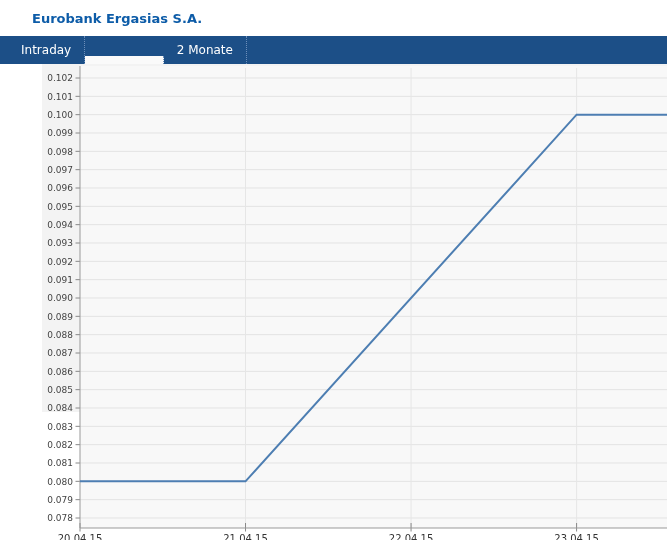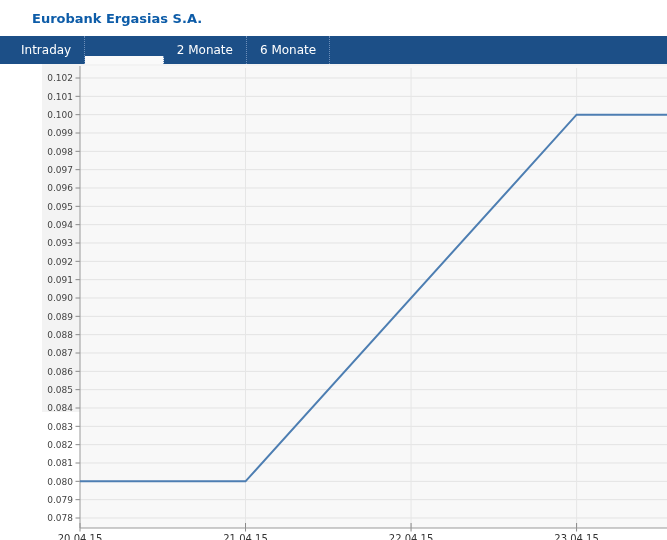--- a/index.html
+++ b/index.html
@@ -47,21 +47,20 @@
 <body>
 
 <div class="header">
   <span class="title">Eurobank Ergasias S.A.</span>
 </div>
 
 <nav class="tabbar" id="tabbar">
     <div class="tab">Intraday</div>
     <div class="tab selected">1 Woche</div>
     <div class="tab">2 Monate</div>
-    <div class="tab">6 Monate</div>
   </nav>
 
 <div class="chart-region" id="chart-region">
     <svg width="667" height="484">
       <rect x="38" y="2" width="629" height="462" fill="#f8f8f8"></rect>
       <line x1="38" y1="14" x2="667" y2="14" stroke="#e3e3e3" stroke-width="1"></line>
       <line x1="33.5" y1="14" x2="38" y2="14" stroke="#888888" stroke-width="1"></line>
       <text x="31" y="17.2" font-size="9" fill="#444444" text-anchor="end">0.102</text>
       <line x1="38" y1="32.33333333333336" x2="667" y2="32.33333333333336" stroke="#e3e3e3" stroke-width="1"></line>
       <line x1="33.5" y1="32.33333333333336" x2="38" y2="32.33333333333336" stroke="#888888" stroke-width="1"></line>

